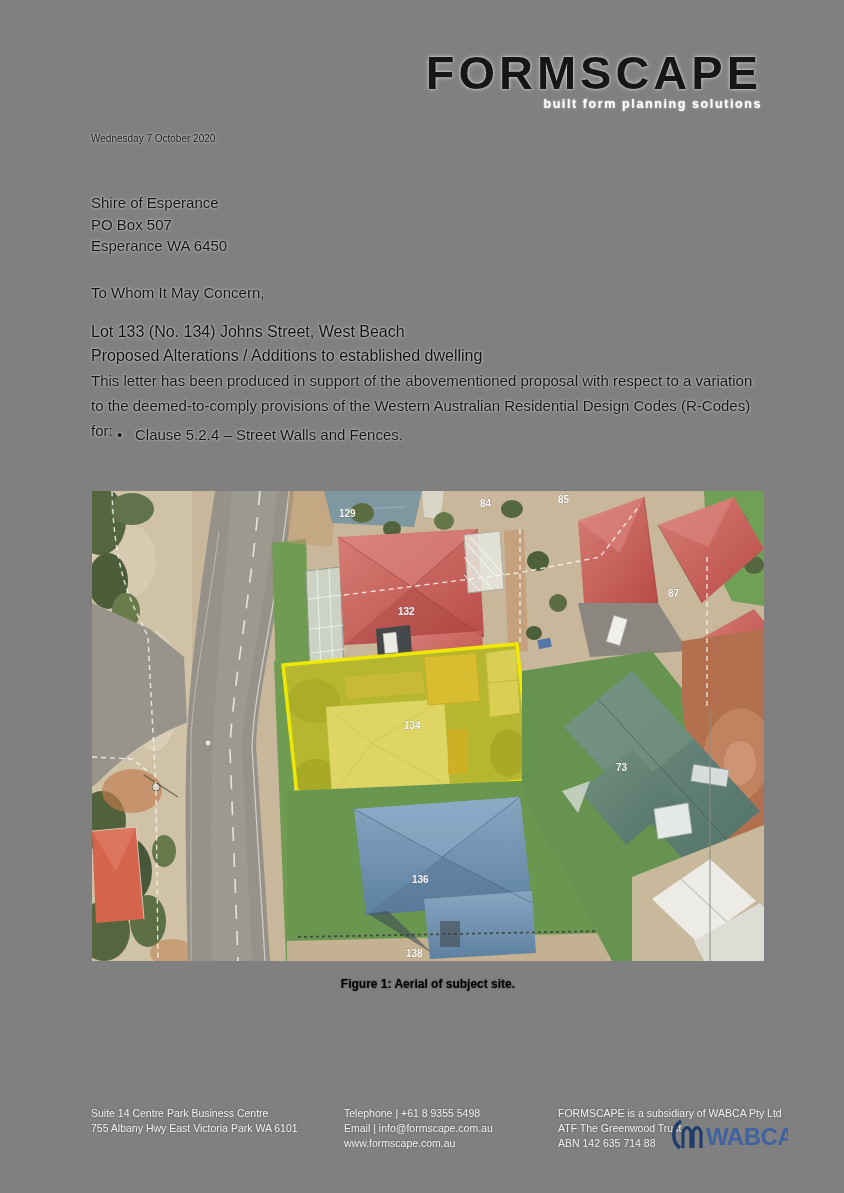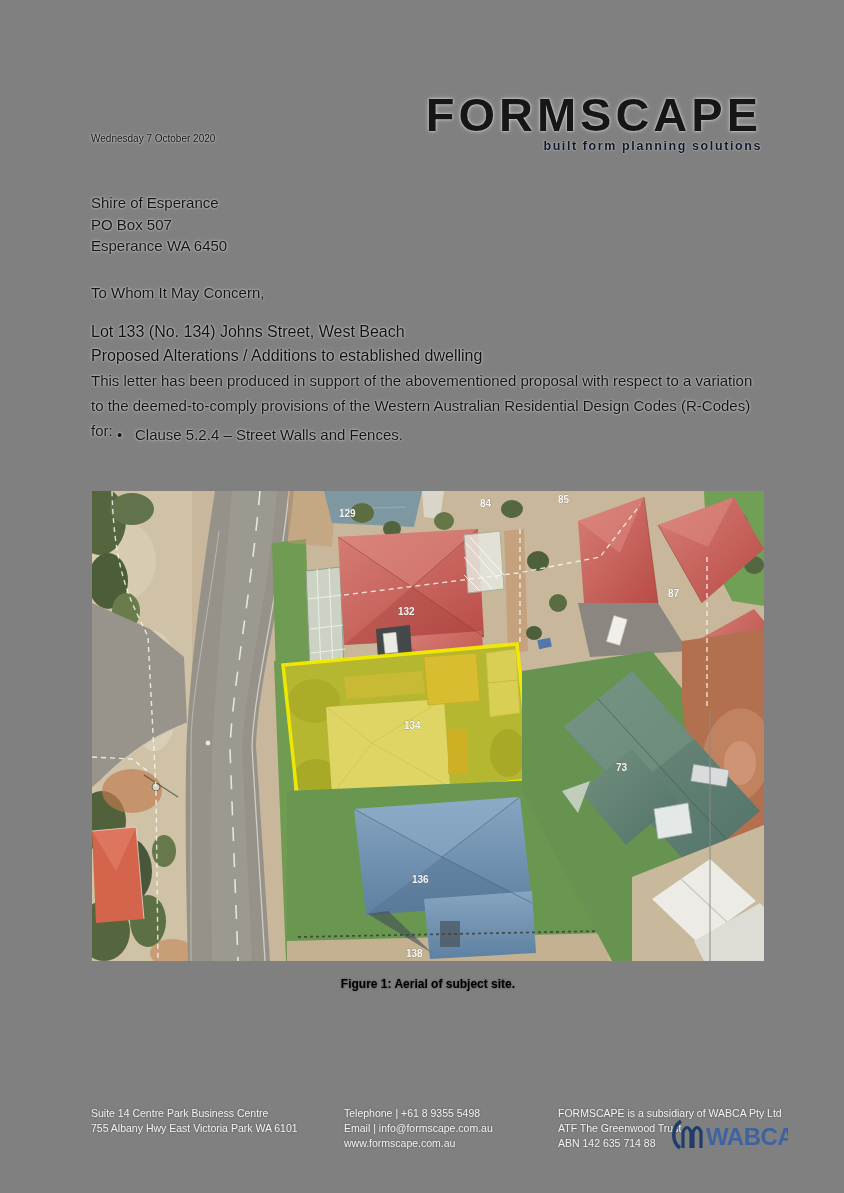--- a/index.html
+++ b/index.html
@@ -4,27 +4,27 @@
 <style>
   html,body{margin:0;padding:0;background:#6e6e6e;}
   .page{
     position:relative;width:844px;height:1193px;margin:0 auto;
     background:#808080;overflow:hidden;
     font-family:"Liberation Sans","DejaVu Sans",sans-serif;
     color:#141414;
   }
   .halo{text-shadow:0 0 2px rgba(255,255,255,.75),0 0 4px rgba(255,255,255,.35);}
   
-  .logo{position:absolute;top:50px;right:82px;text-align:right;margin-top:42px;}
+  .logo{position:absolute;top:50px;right:82px;text-align:right;}
   .logo-name{
     font-size:47px;font-weight:700;letter-spacing:4px;color:#161616;line-height:46px;
     text-shadow:0 0 2px rgba(255,255,255,.85),0 0 5px rgba(255,255,255,.45);
   }
   .logo-tag{
-    margin-top:1px;font-size:12.5px;font-weight:700;letter-spacing:1.6px;color:#0f172a;
+    margin-top:1px;font-size:12.5px;font-weight:700;letter-spacing:1.6px;color:#ffffff;
     text-shadow:0 0 2px rgba(255,255,255,.8);
   }
   
   .abs{position:absolute;left:91px;}
   .date{top:133px;font-size:10px;}
   .recipient{top:192px;font-size:15px;line-height:21.5px;}
   .salutation{top:284px;font-size:15px;}
   .subject{top:320px;font-size:16px;font-weight:400;line-height:23.5px;color:#101010;}
   .bodytext{top:368px;width:676px;font-size:15px;line-height:25px;}
   .bulletrow{top:426px;width:676px;font-size:15px;}

